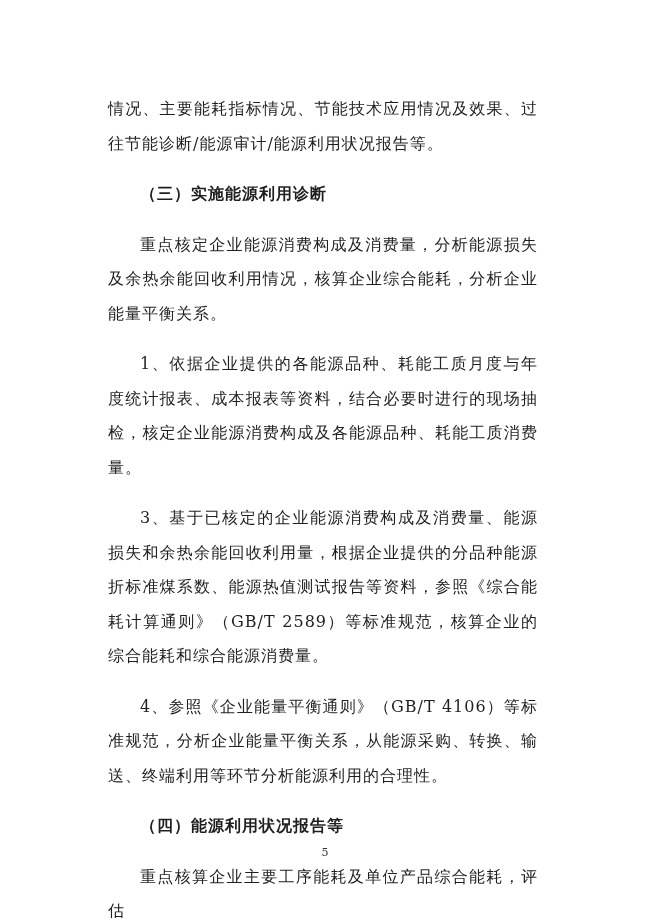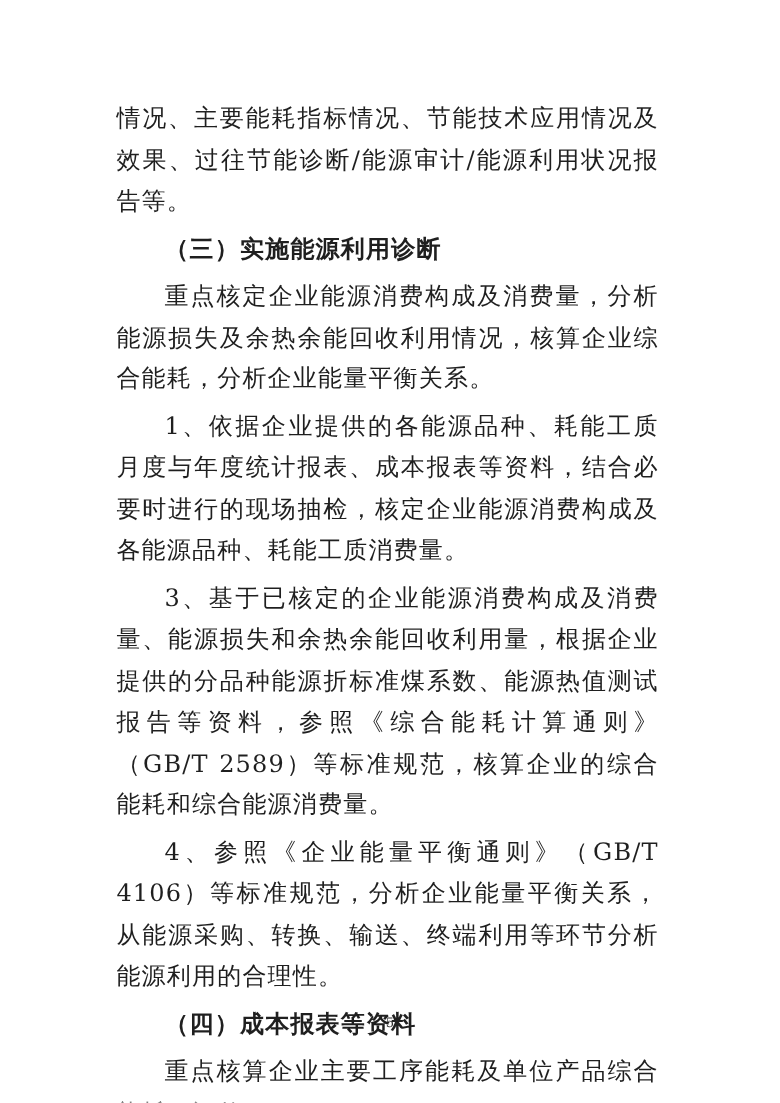--- a/index.html
+++ b/index.html
@@ -16,22 +16,22 @@
     font-family: "DejaVu Serif", "Liberation Serif", serif;
     color: #1f1f1f;
   }
   .content {
     position: absolute;
     left: 92px;
     top: 76px;
     width: 462px;
   }
   .content p {
-    margin: 5px;
-    font-size: 20px;
+    margin: 16px;
+    font-size: 16px;
     line-height: 34.5px;
     letter-spacing: 1px;
     text-align: justify;
   }
   .para-continuation {
     text-indent: 0;
   }
   .para-body {
     text-indent: 2em;
   }
@@ -53,17 +53,17 @@
 <body>
 
 <div class="page">
   <div class="content">
     <p class="para-continuation">情况、主要能耗指标情况、节能技术应用情况及效果、过往节能诊断/能源审计/能源利用状况报告等。</p>
     <p class="para-heading">（三）实施能源利用诊断</p>
     <p class="para-body">重点核定企业能源消费构成及消费量，分析能源损失及余热余能回收利用情况，核算企业综合能耗，分析企业能量平衡关系。</p>
     <p class="para-body">1、依据企业提供的各能源品种、耗能工质月度与年度统计报表、成本报表等资料，结合必要时进行的现场抽检，核定企业能源消费构成及各能源品种、耗能工质消费量。</p>
     <p class="para-body">3、基于已核定的企业能源消费构成及消费量、能源损失和余热余能回收利用量，根据企业提供的分品种能源折标准煤系数、能源热值测试报告等资料，参照《综合能耗计算通则》（GB/T 2589）等标准规范，核算企业的综合能耗和综合能源消费量。</p>
     <p class="para-body">4、参照《企业能量平衡通则》（GB/T 4106）等标准规范，分析企业能量平衡关系，从能源采购、转换、输送、终端利用等环节分析能源利用的合理性。</p>
-    <p class="para-heading">（四）成本报表等资料</p>
+    <p class="para-heading">（四）能源利用状况报告等</p>
     <p class="para-body">重点核算企业主要工序能耗及单位产品综合能耗，评估</p>
   </div>
   <div class="page-number">5</div>
 </div>
 
 </body></html>

